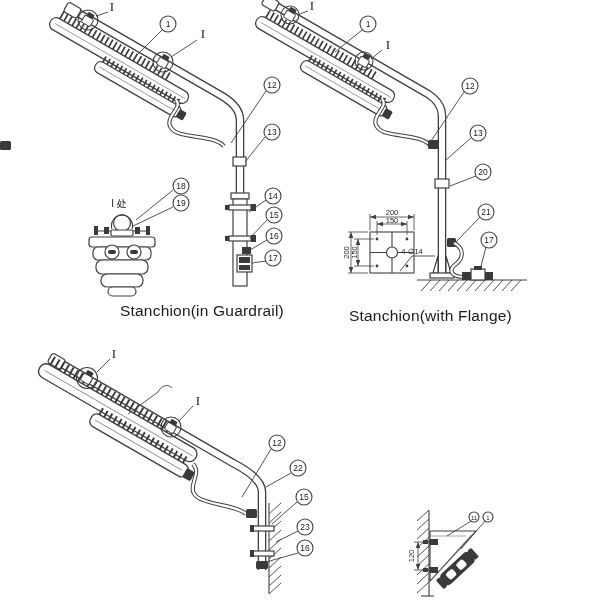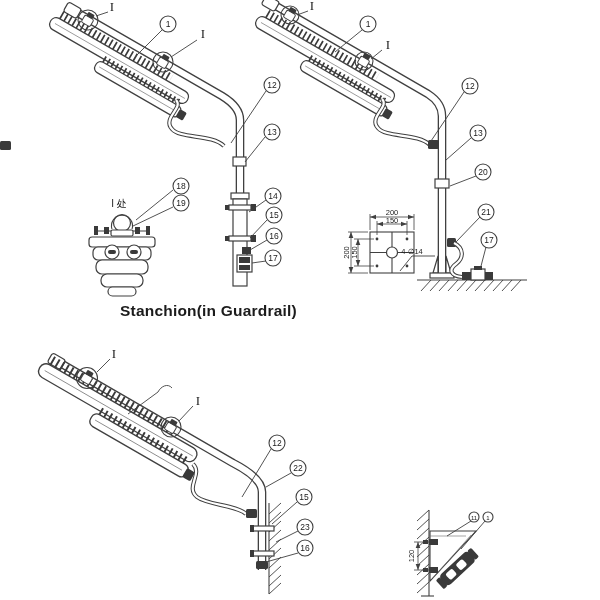--- a/index.html
+++ b/index.html
@@ -1,18 +1,18 @@
 <!DOCTYPE html>
 <html><head>
 <meta charset="utf-8">
 <style>
   html,body{margin:0;padding:0;background:#fff;}
   #canvas{position:relative;width:600px;height:600px;background:#fff;overflow:hidden;
           font-family:"Liberation Sans",sans-serif;}
-  .caption{position:absolute;font-size:15.5px;color:#1b1b1b;letter-spacing:.2px;white-space:nowrap;font-weight:bold;}
+  .caption{position:absolute;font-size:15.5px;color:#1b1b1b;letter-spacing:.2px;white-space:nowrap;}
   svg{position:absolute;left:0;top:0;}
   .s   {stroke:#404040;fill:none;stroke-width:1.1;}
   .sw  {stroke:#404040;fill:#ffffff;stroke-width:1.2;}
   .d   {fill:#3a3a3a;stroke:none;}
   .fins{stroke:#3a3a3a;stroke-width:9;stroke-dasharray:1.7 3;fill:none;}
   .tube{stroke:#404040;stroke-width:8.6;fill:none;}
   .tubein{stroke:#ffffff;stroke-width:6;fill:none;}
   .cable{stroke:#404040;stroke-width:4.2;fill:none;}
   .cablein{stroke:#ffffff;stroke-width:2.2;fill:none;}
   .thin{stroke:#6a6a6a;stroke-width:.6;fill:none;}
@@ -356,13 +356,14 @@
     </g>
     <g>
       <line class="ldr" x1="485" y1="521" x2="461" y2="549"></line>
           <circle class="co-c" cx="488" cy="517" r="5"></circle>
       <text class="co-ts" x="488" y="519.5">1</text>
     </g>
   </g>
 </svg>
 
 <div class="caption" style="left:120px;top:302px">Stanchion(in Guardrail)</div>
+<div class="caption" style="left:349px;top:307px">Stanchion(with Flange)</div>
 </div>
 
 </body></html>

